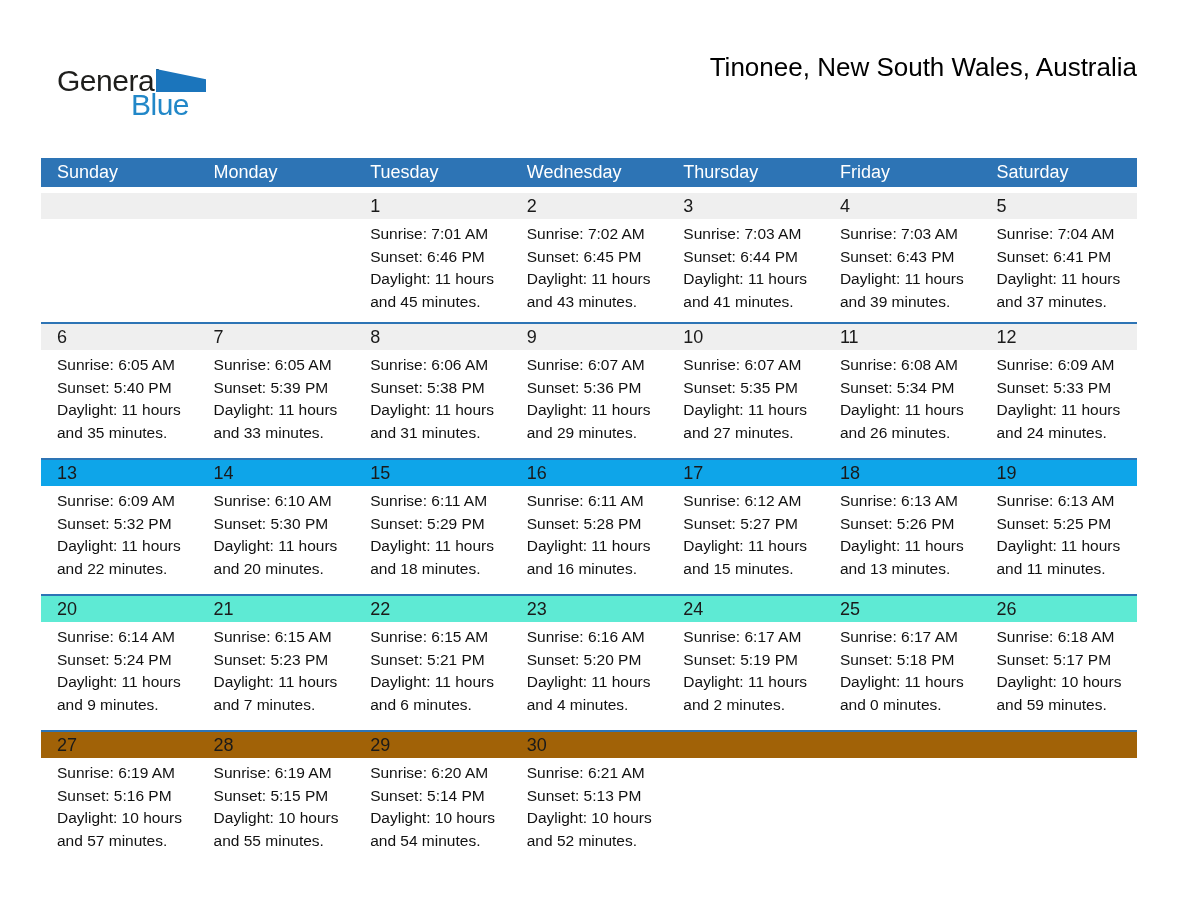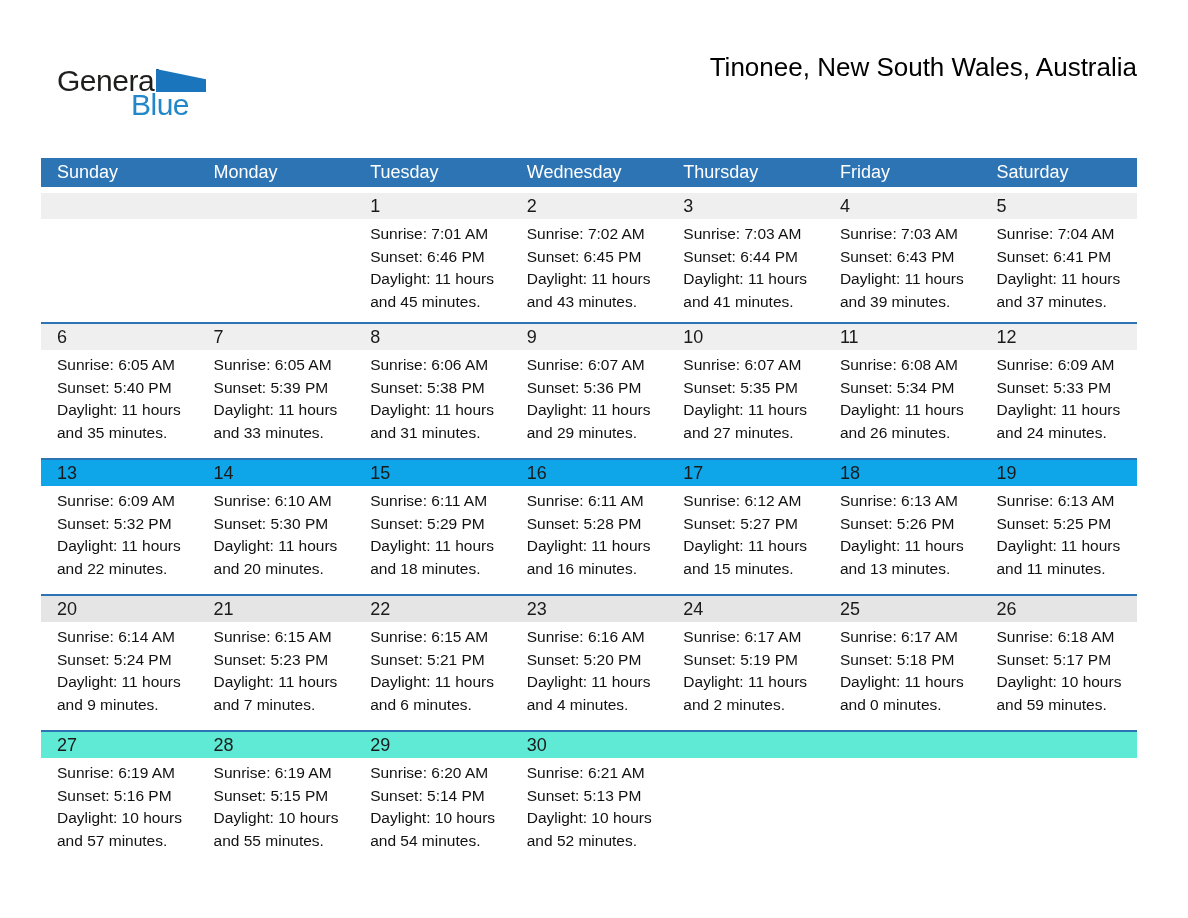--- a/index.html
+++ b/index.html
@@ -225,21 +225,21 @@
             </div>
             <div class="content-cell">
               <div>Sunrise: 6:13 AM</div>
               <div>Sunset: 5:25 PM</div>
               <div>Daylight: 11 hours</div>
               <div>and 11 minutes.</div>
             </div>
           </div>
         </div>
         <div class="week-row" style="border-top: 2px solid rgb(45, 116, 181);">
-          <div class="numbers-band" style="background: #e5e5e5;">
+          <div class="numbers-band" style="background: #5eead4;">
             <div class="num-cell">20</div>
             <div class="num-cell">21</div>
             <div class="num-cell">22</div>
             <div class="num-cell">23</div>
             <div class="num-cell">24</div>
             <div class="num-cell">25</div>
             <div class="num-cell">26</div>
           </div>
           <div class="content-band">
             <div class="content-cell">
@@ -280,21 +280,21 @@
             </div>
             <div class="content-cell">
               <div>Sunrise: 6:18 AM</div>
               <div>Sunset: 5:17 PM</div>
               <div>Daylight: 10 hours</div>
               <div>and 59 minutes.</div>
             </div>
           </div>
         </div>
         <div class="week-row" style="border-top: 2px solid rgb(45, 116, 181);">
-          <div class="numbers-band" style="background: #5eead4;">
+          <div class="numbers-band" style="background: #a16207;">
             <div class="num-cell">27</div>
             <div class="num-cell">28</div>
             <div class="num-cell">29</div>
             <div class="num-cell">30</div>
             <div class="num-cell"></div>
             <div class="num-cell"></div>
             <div class="num-cell"></div>
           </div>
           <div class="content-band">
             <div class="content-cell">

